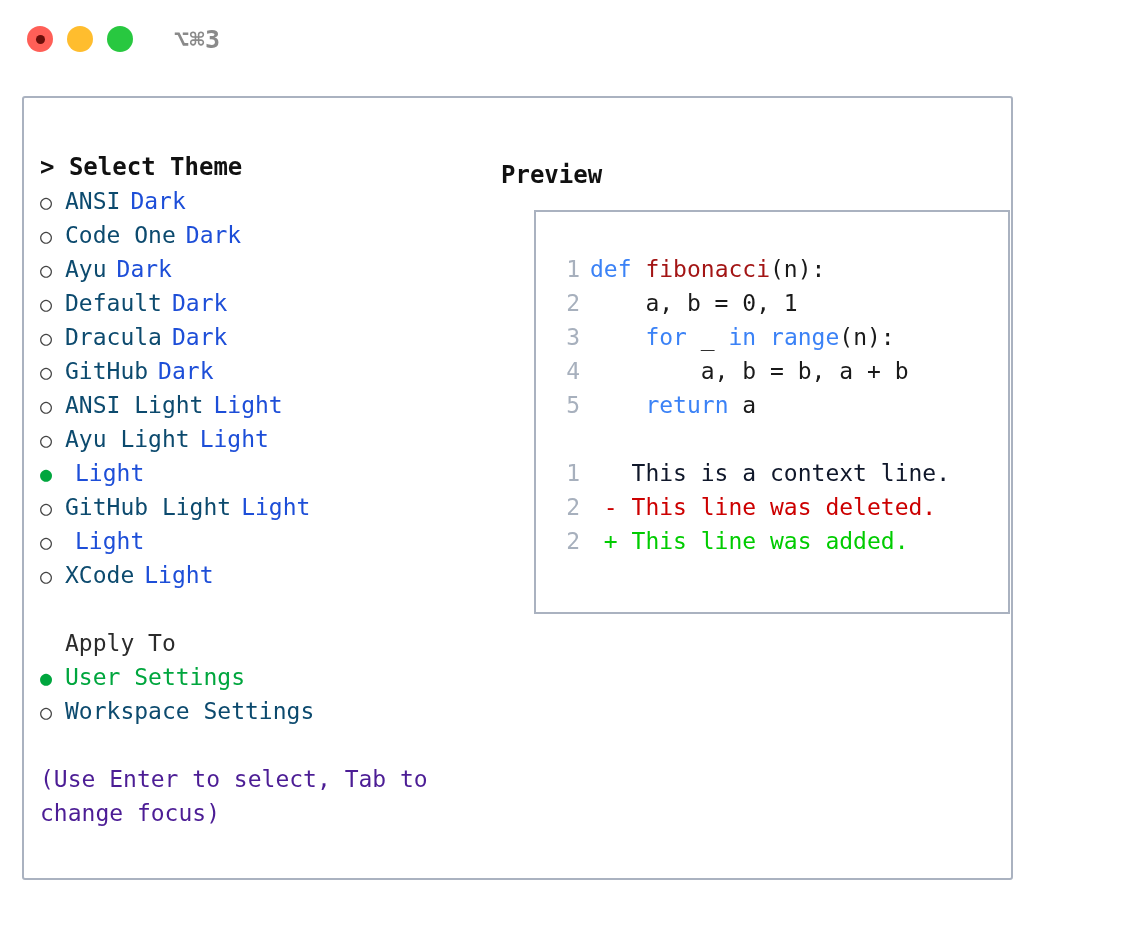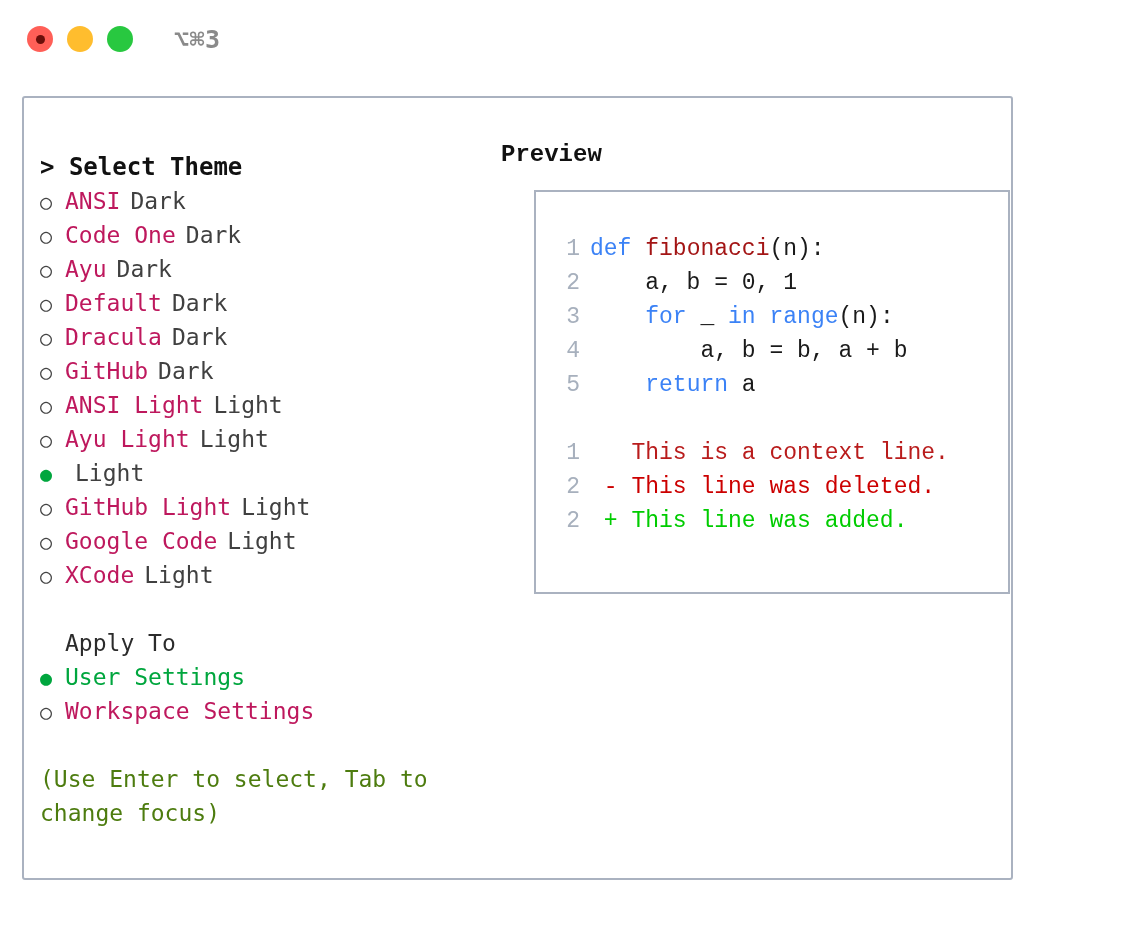--- a/index.html
+++ b/index.html
@@ -95,23 +95,22 @@
 
   .left-col {
     position: absolute;
     left: 16px;
     top: 52px;
     width: 455px;
   }
   .right-col {
     position: absolute;
     left: 477px;
-    top: 40px;
+    top: 60px;
     width: 500px;
-    font-family: Liberation Mono, monospace;
   }
 
   .heading {
     font-size: 24px;
     font-weight: bold;
     color: #111111;
     line-height: 34px;
     white-space: pre;
   }
 
@@ -129,44 +128,44 @@
   }
   .marker {
     display: inline-block;
     width: 25px;
     flex: 0 0 25px;
     color: #444444;
     font-size: 20px;
   }
   .row.selected .marker { color: #00a63e; }
   .row.selected .label  { color: #00a63e; }
-  .label { color: #be185d; }
+  .label { color: #0c4a6e; }
   .suffix {
-    color: #404040;
+    color: #1d4ed8;
     margin-left: 10px;
   }
 
   .section-gap { height: 34px; }
 
   .subheading {
     display: flex;
     align-items: baseline;
     height: 34px;
     line-height: 34px;
     font-size: 23px;
     color: #2b2b2b;
     white-space: pre;
   }
   .subheading .marker { color: transparent; }
 
   .hint {
     margin-top: 34px;
     font-size: 23px;
     line-height: 34px;
-    color: #4d7c0f;
+    color: #4c1d95;
     width: 400px;
     white-space: pre-wrap;
   }
 
   
   .preview-box {
     position: absolute;
     left: 33px;
     top: 52px;
     width: 476px;
@@ -187,21 +186,21 @@
   .ln {
     display: inline-block;
     width: 28px;
     text-align: right;
     color: #a7b0bd;
     margin-right: 10px;
   }
   .kw   { color: #3b82f6; }
   .fn   { color: #a31515; }
   .pl   { color: #1a1a1a; }
-  .ctx  { color: #b91c1c; }
+  .ctx  { color: #0f172a; }
   .del  { color: #cc0000; }
   .add  { color: #00cc00; }
   .blank { display: block; height: 34px; }
 </style>
 </head>
 <body>
 
 <div class="window">
 
   <div class="titlebar">
@@ -222,21 +221,21 @@
             <div class="row"><span class="marker">○</span><span class="label">ANSI</span><span class="suffix">Dark</span></div>
             <div class="row"><span class="marker">○</span><span class="label">Code One</span><span class="suffix">Dark</span></div>
             <div class="row"><span class="marker">○</span><span class="label">Ayu</span><span class="suffix">Dark</span></div>
             <div class="row"><span class="marker">○</span><span class="label">Default</span><span class="suffix">Dark</span></div>
             <div class="row"><span class="marker">○</span><span class="label">Dracula</span><span class="suffix">Dark</span></div>
             <div class="row"><span class="marker">○</span><span class="label">GitHub</span><span class="suffix">Dark</span></div>
             <div class="row"><span class="marker">○</span><span class="label">ANSI Light</span><span class="suffix">Light</span></div>
             <div class="row"><span class="marker">○</span><span class="label">Ayu Light</span><span class="suffix">Light</span></div>
             <div class="row selected"><span class="marker">●</span><span class="suffix">Light</span></div>
             <div class="row"><span class="marker">○</span><span class="label">GitHub Light</span><span class="suffix">Light</span></div>
-            <div class="row"><span class="marker">○</span><span class="label">Google Code</span><span class="suffix">Light</span></div>
+            <div class="row"><span class="marker">○</span><span class="suffix">Light</span></div>
             <div class="row"><span class="marker">○</span><span class="label">XCode</span><span class="suffix">Light</span></div>
           </div>
 
         <div class="section-gap"></div>
 
         <div class="subheading">
           <span class="marker">○</span>
           <span>Apply To</span>
         </div>
         <div class="list" id="apply-list">

